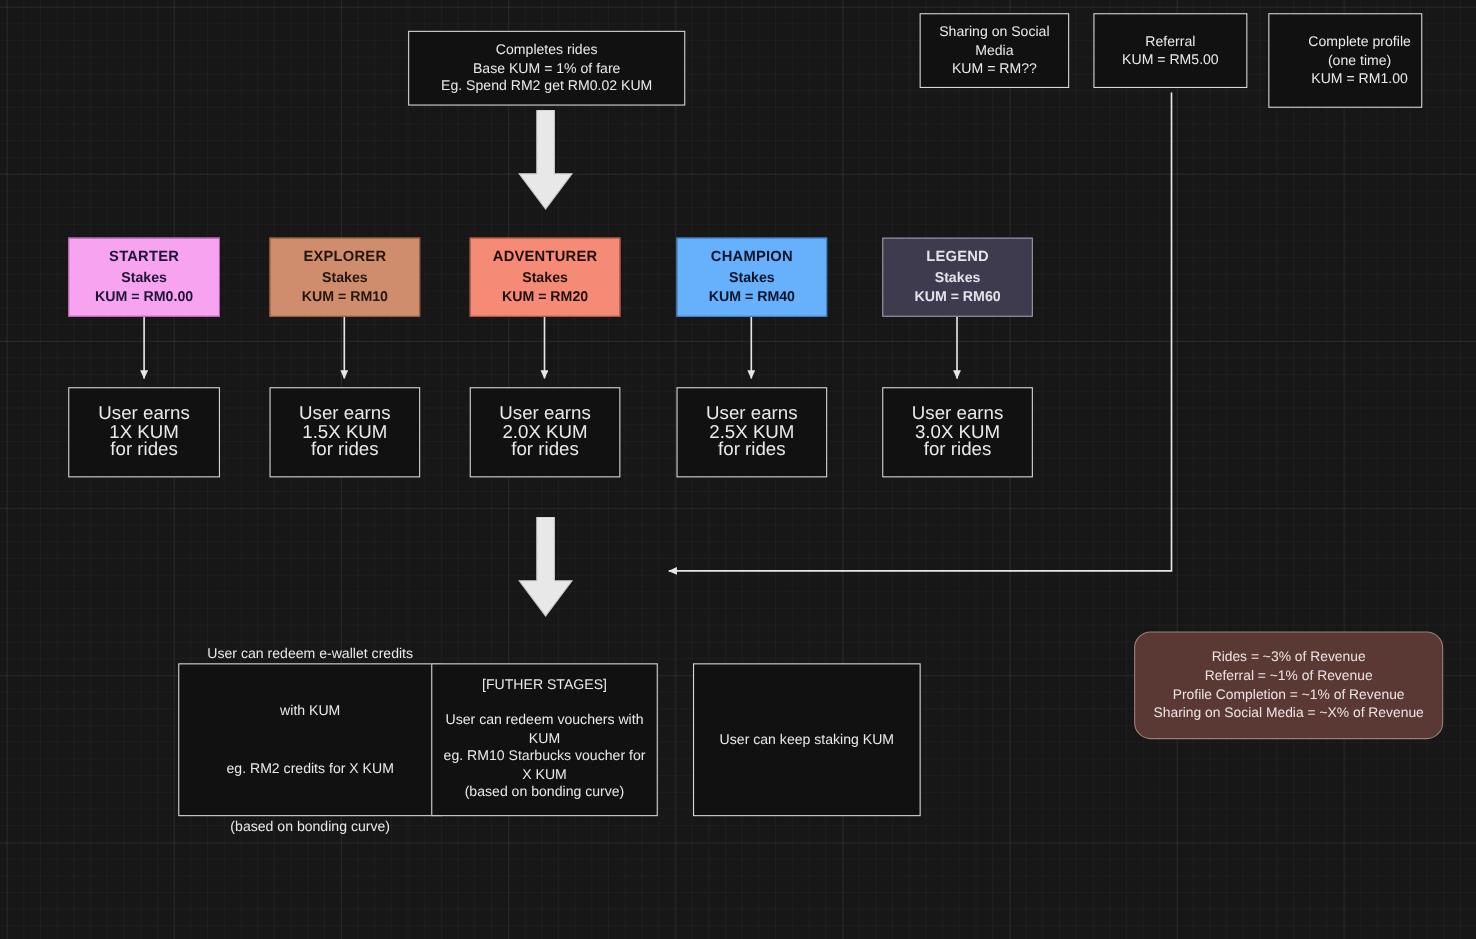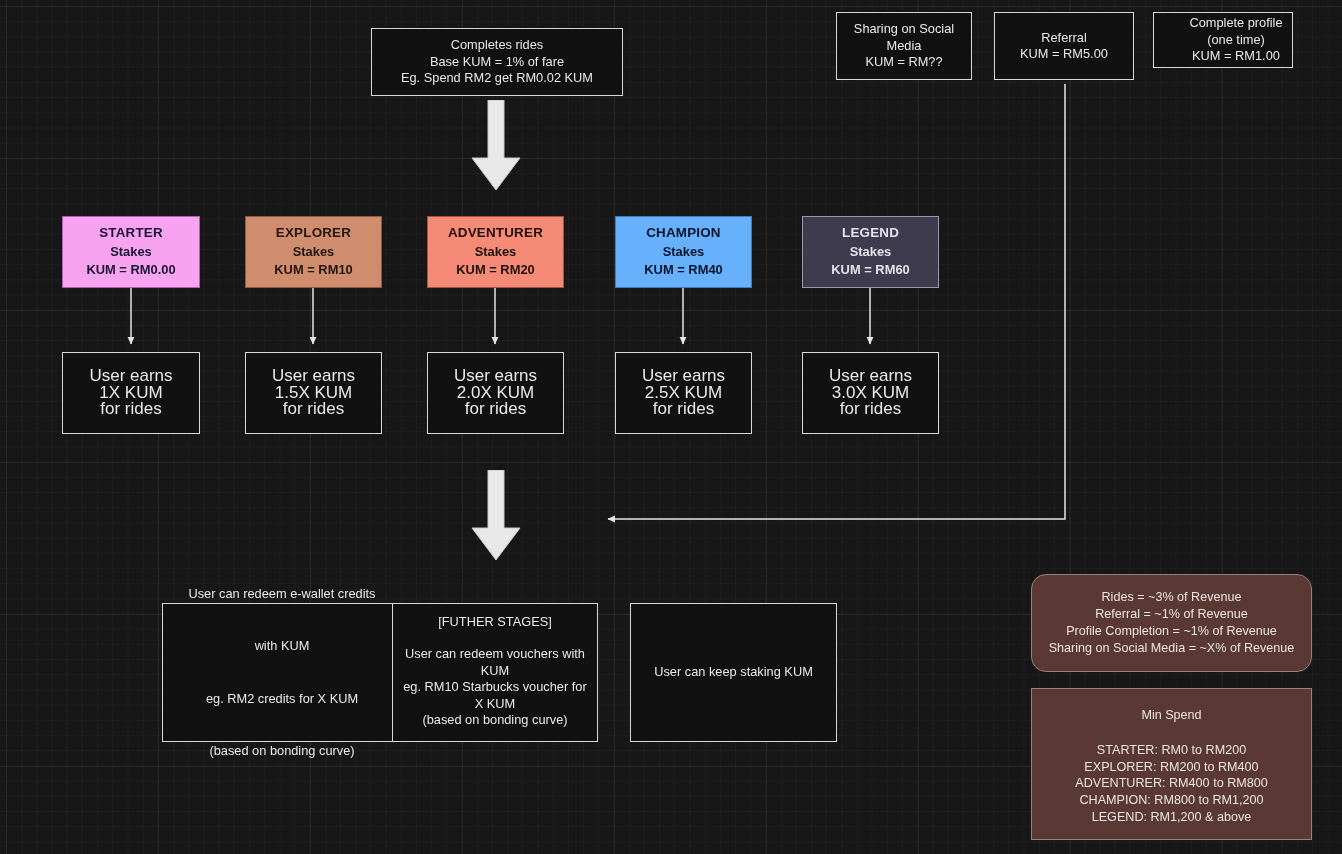--- a/index.html
+++ b/index.html
@@ -112,21 +112,21 @@
     <span class="ln">Sharing on Social</span>
     <span class="ln">Media</span>
     <span class="ln">KUM = RM??</span>
   </div>
 
   <div class="node" style="left:994px; top:12px; width:140px; height:68px;">
     <span class="ln">Referral</span>
     <span class="ln">KUM = RM5.00</span>
   </div>
 
-  <div class="node" style="left:1153px; top:12px; width:140px; height:56px;padding-left:32px;">
+  <div class="node" style="left:1153px; top:12px; width:140px; height:86px;padding-left:32px;">
     <span class="ln">Complete profile</span>
     <span class="ln">(one time)</span>
     <span class="ln">KUM = RM1.00</span>
   </div>
 
   <div class="node tier" style="left: 62px; top: 216px; width: 138px; height: 72px; background: rgb(247, 163, 239); color: rgb(27, 21, 54); border-color: rgb(176, 95, 176); text-align: right;">
     <span class="ln tname">STARTER</span>
     <span class="ln tsub">Stakes</span>
     <span class="ln tsub">KUM = RM0.00</span>
   </div>
@@ -198,23 +198,14 @@
     <span class="ln">User can keep staking KUM</span>
   </div>
 
   <div class="node brown" style="left:1031px; top:574px; width:281px; height:98px;border-radius:15px;">
     <span class="ln">Rides = ~3% of Revenue</span>
     <span class="ln">Referral = ~1% of Revenue</span>
     <span class="ln">Profile Completion = ~1% of Revenue</span>
     <span class="ln">Sharing on Social Media = ~X% of Revenue</span>
   </div>
 
-  <div class="node brown" style="left:1031px; top:688px; width:281px; height:152px; justify-content:flex-start; padding-top:18px;">
-    <span class="ln">Min Spend</span>
-    <span class="ln" style="height:18px;">&nbsp;</span>
-    <span class="ln">STARTER: RM0 to RM200</span>
-    <span class="ln">EXPLORER: RM200 to RM400</span>
-    <span class="ln">ADVENTURER: RM400 to RM800</span>
-    <span class="ln">CHAMPION: RM800 to RM1,200</span>
-    <span class="ln">LEGEND: RM1,200 &amp; above</span>
-  </div>
 
 </div>
 
 </body></html>

